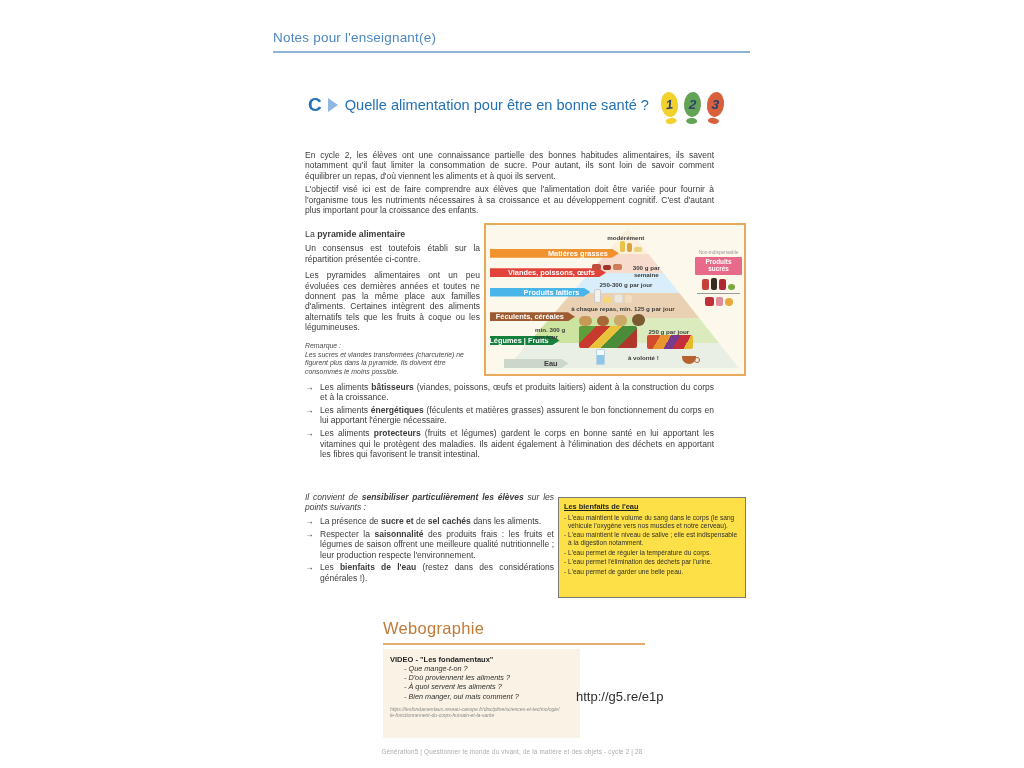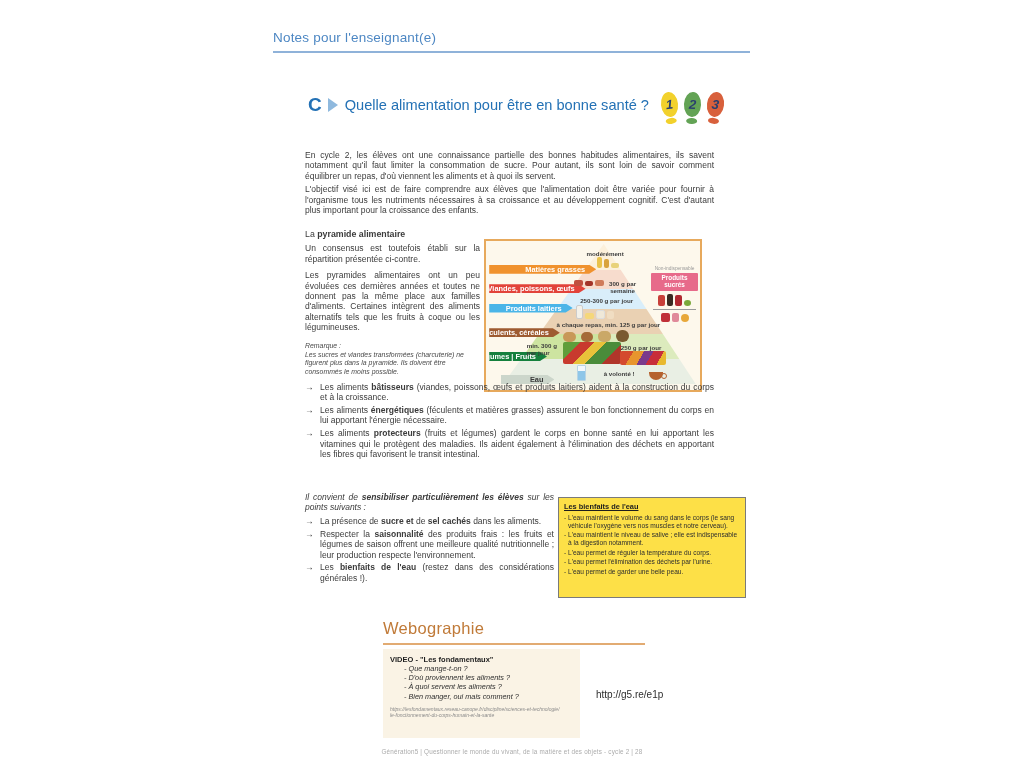--- a/index.html
+++ b/index.html
@@ -29,21 +29,21 @@
   .intro{position:absolute;left:305px;top:150px;width:409px;}
   .intro p{margin:0 0 3px 0;}
   .sec-heading{font-size:8.8px;margin-bottom:4px;}
 
   .pyr-text{position:absolute;left:305px;top:229px;width:175px;}
   .pyr-text p{margin:0 0 6px 0;}
   .remark{font-size:6.9px;line-height:8.4px;font-style:italic;color:#4a4a4a;margin-top:9px;text-align:left;}
   .remark-title{margin-bottom:1px;}
 
   
-  .pyr-box{position:absolute;left:484px;top:239px;width:218px;height:153px;background:#fdf8ec;
+  .pyr-box{position:absolute;left:484px;top:223px;width:262px;height:153px;background:#fdf8ec;
            border:2px solid #e7a95c;box-sizing:border-box;}
   .pyr{position:absolute;inset:0;}
   .tri{position:absolute;inset:0;clip-path:polygon(55% 2%,98% 96%,8% 96%);}
   .trow{width:100%;}
   .t1{height:19.5%;background:#fcf0da;}
   .t2{height:13%;background:#f7dccd;}
   .t3{height:13%;background:#d9eefa;}
   .t4{height:17%;background:#ead1b3;}
   .t5{height:16.5%;background:linear-gradient(90deg,#cde4a0 0 58%,#dcebbd 58%);}
   .t6{height:17%;background:#e9efe4;}
@@ -102,21 +102,21 @@
 
   
   .webo-heading{position:absolute;left:383px;top:619px;font-size:16.5px;color:#c07a38;letter-spacing:.3px;}
   .webo-rule{position:absolute;left:383px;top:643px;width:262px;height:2px;background:#e2ab72;}
   .webo-box{position:absolute;left:383px;top:649px;width:197px;height:89px;background:#faf3e5;
             box-sizing:border-box;padding:6px 7px;}
   .wb-title{font-size:7.5px;font-weight:bold;color:#1e1e1e;}
   .wb-sub{font-size:7.3px;font-style:italic;margin:1px 0 3px 0;color:#2e2e2e;}
   .wb-item{font-size:7.3px;font-style:italic;margin-left:14px;line-height:9.2px;color:#2e2e2e;}
   .wb-url{margin-top:5px;font-size:5px;font-style:italic;color:#8a8a8a;line-height:6.2px;word-break:break-all;width:170px;}
-  .webo-link{position:absolute;left:596px;top:689px;font-size:10px;color:#2e2e2e;text-decoration:none;}
+  .webo-link{position:absolute;left:576px;top:689px;font-size:13px;color:#2e2e2e;text-decoration:none;}
 
   
   .footer{position:absolute;left:0;right:0;top:748px;text-align:center;font-size:6.3px;color:#ababab;letter-spacing:.2px;}
 </style>
 </head>
 <body>
 
 <div class="page">
 
   <div class="header-label">Notes pour l'enseignant(e)</div>

